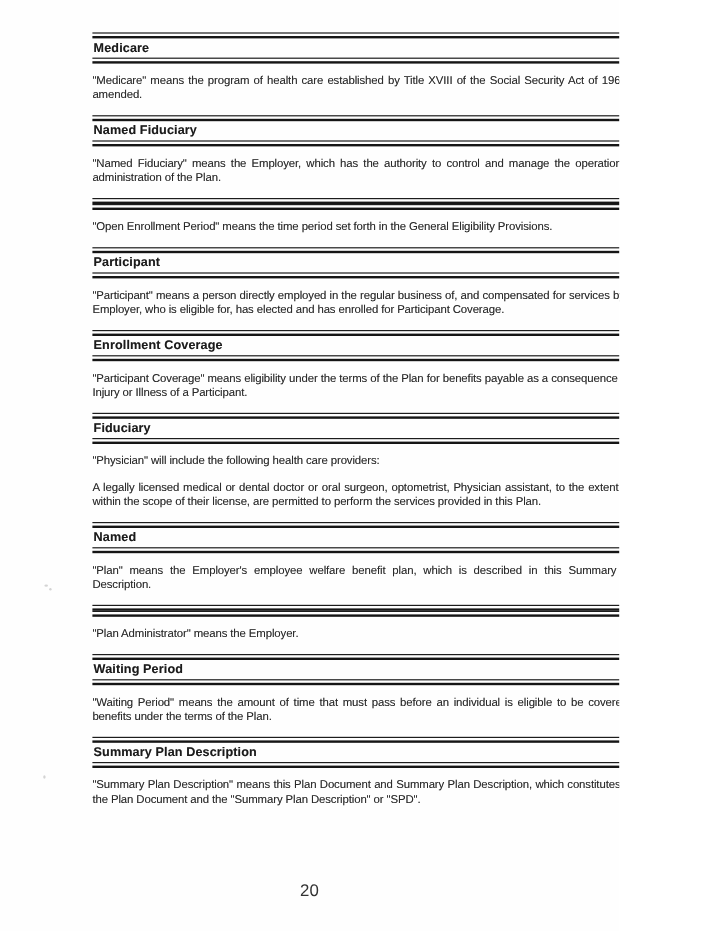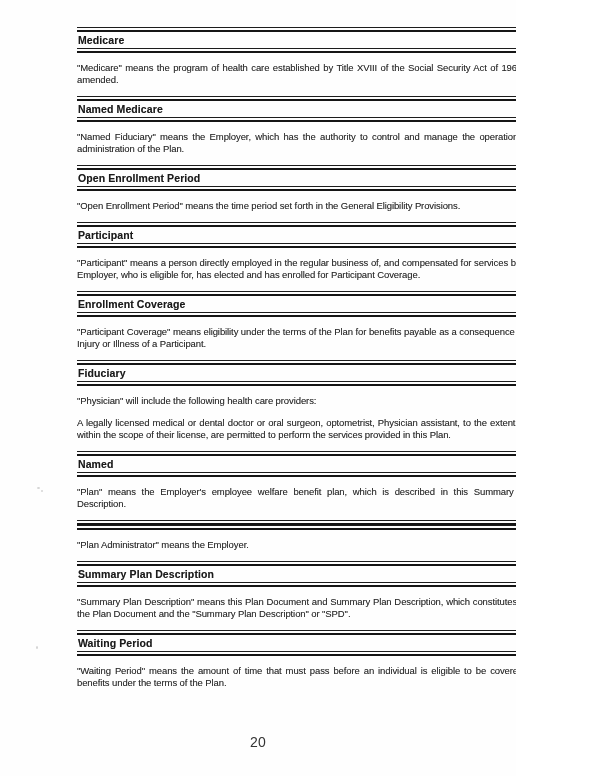--- a/index.html
+++ b/index.html
@@ -74,30 +74,29 @@
     <div class="hrule"></div>
     <h2 class="heading">Medicare</h2>
     <div class="hrule"></div>
     <div class="paras">
           <p>"Medicare" means the program of health care established by Title XVIII of the Social Security Act of 1965, as amended.</p>
         </div>
   </section>
 
   <section class="section">
     <div class="hrule"></div>
-    <h2 class="heading">Named Medicare</h2>
+    <h2 class="heading">Named Fiduciary</h2>
     <div class="hrule"></div>
     <div class="paras">
           <p>"Named Fiduciary" means the Employer, which has the authority to control and manage the operation and administration of the Plan.</p>
         </div>
   </section>
 
   <section class="section">
     <div class="hrule"></div>
-    <h2 class="heading">Open Enrollment Period</h2>
     <div class="hrule"></div>
     <div class="paras">
           <p>"Open Enrollment Period" means the time period set forth in the General Eligibility Provisions.</p>
         </div>
   </section>
 
   <section class="section">
     <div class="hrule"></div>
     <h2 class="heading">Participant</h2>
     <div class="hrule"></div>
@@ -137,33 +136,33 @@
   <section class="section">
     <div class="hrule"></div>
     <div class="hrule"></div>
     <div class="paras">
           <p>"Plan Administrator" means the Employer.</p>
         </div>
   </section>
 
   <section class="section">
     <div class="hrule"></div>
-    <h2 class="heading">Summary Plan Description</h2>
+    <h2 class="heading">Waiting Period</h2>
     <div class="hrule"></div>
     <div class="paras">
-          <p>"Summary Plan Description" means this Plan Document and Summary Plan Description, which constitutes both the Plan Document and the "Summary Plan Description" or "SPD".</p>
+          <p>"Waiting Period" means the amount of time that must pass before an individual is eligible to be covered for benefits under the terms of the Plan.</p>
         </div>
   </section>
 
   <section class="section">
     <div class="hrule"></div>
-    <h2 class="heading">Waiting Period</h2>
+    <h2 class="heading">Summary Plan Description</h2>
     <div class="hrule"></div>
     <div class="paras">
-          <p>"Waiting Period" means the amount of time that must pass before an individual is eligible to be covered for benefits under the terms of the Plan.</p>
+          <p>"Summary Plan Description" means this Plan Document and Summary Plan Description, which constitutes both the Plan Document and the "Summary Plan Description" or "SPD".</p>
         </div>
   </section>
 </div>
   <div class="page-number">20</div>
   <div class="speck s1"></div>
   <div class="speck s2"></div>
   <div class="speck s3"></div>
 </div>
 
 </body></html>

